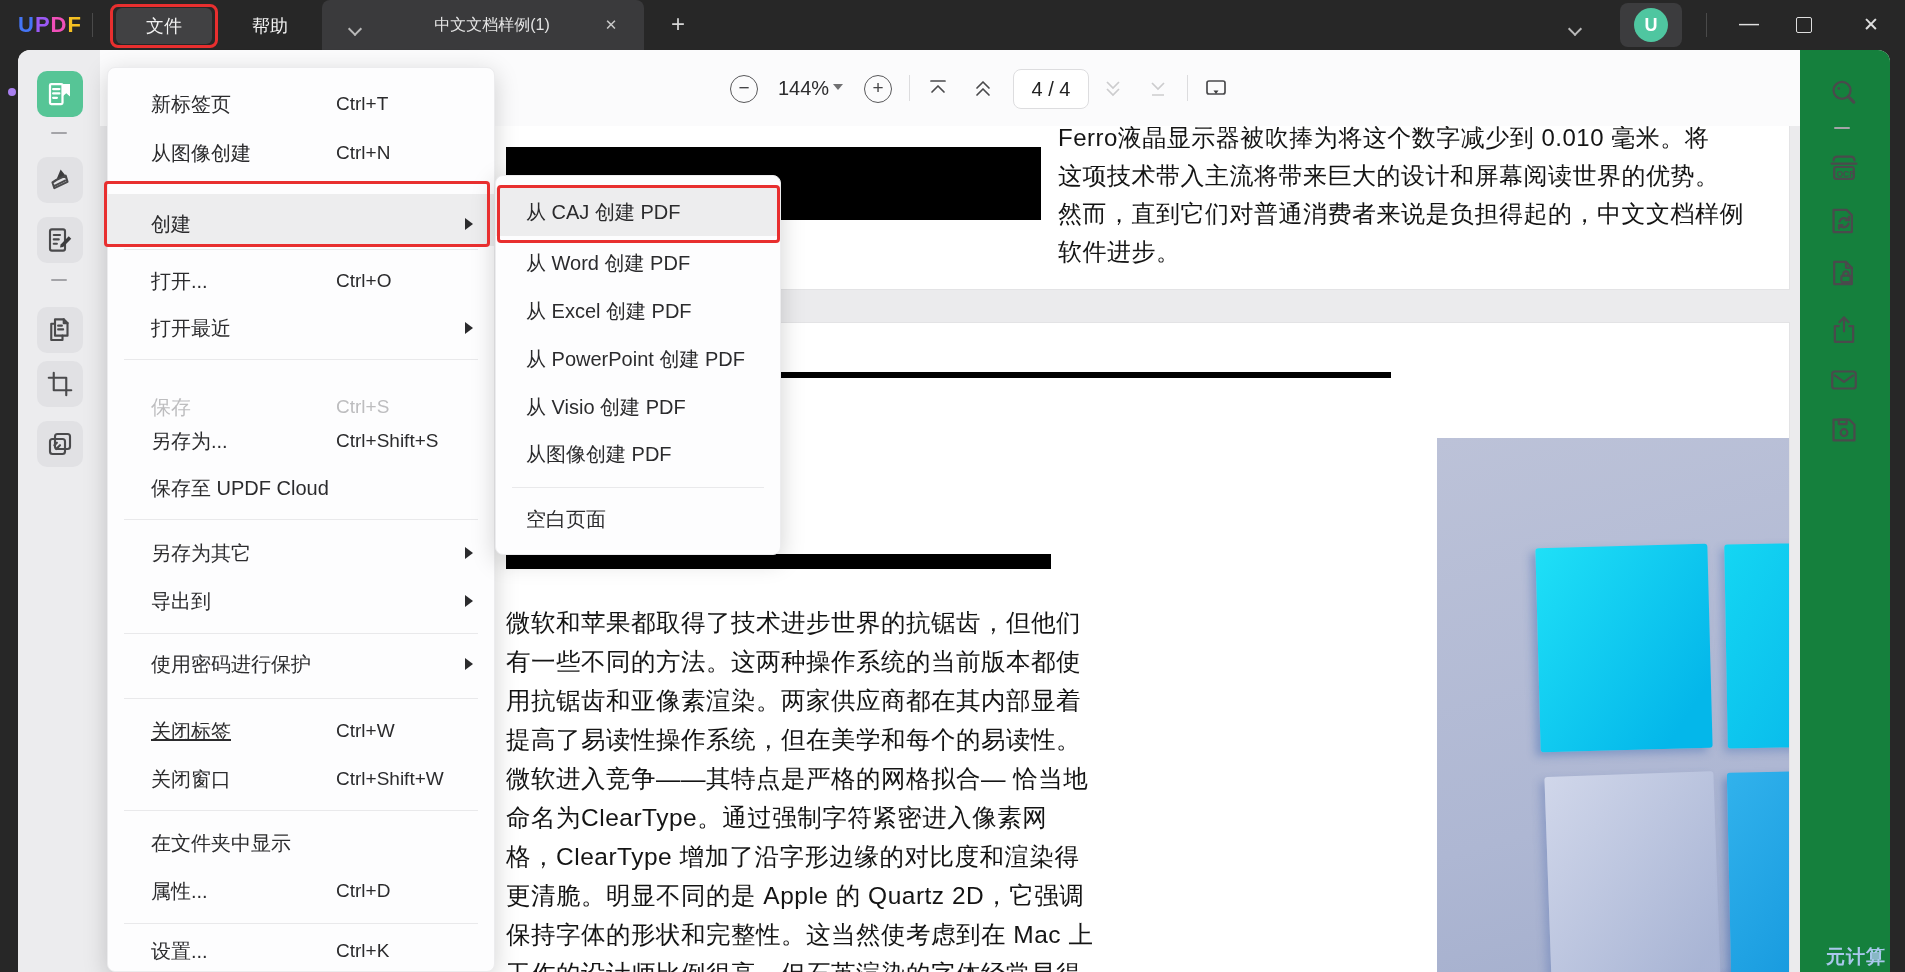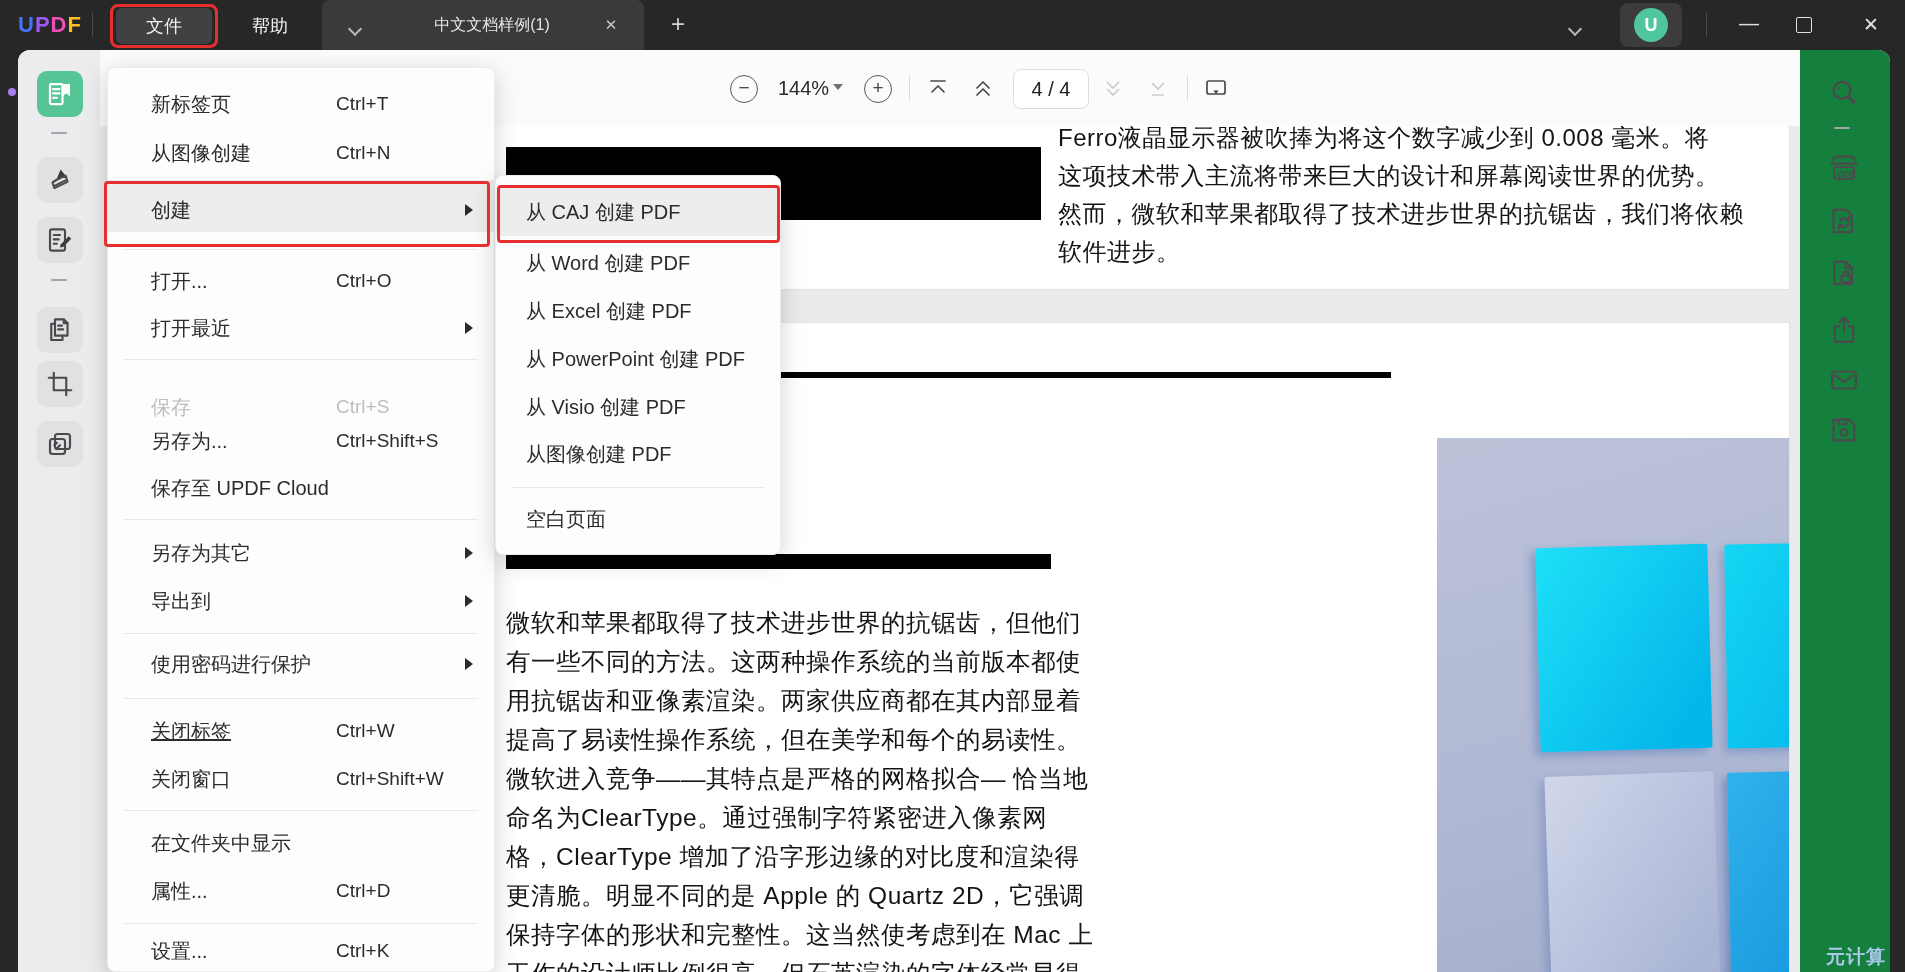--- a/index.html
+++ b/index.html
@@ -217,23 +217,23 @@
         <rect x="4" y="6" width="18" height="13" rx="2" class="ic-stroke"></rect>
         <path d="M13 19 L15.5 15.5 L10.5 15.5z" fill="#3c3c3e"></path>
       </svg>
     </div>
 
     <div id="canvas" class="abs">
       <div id="page3" class="page">
         <div class="blackbar" style="left:45px;top:60px;width:535px;height:73px;"></div>
       </div>
       <div id="p3-text" class="abs cn" style="line-height:38px;">
-          <div>Ferro液晶显示器被吹捧为将这个数字减少到 0.008 毫米。将</div>
+          <div>Ferro液晶显示器被吹捧为将这个数字减少到 0.010 毫米。将</div>
           <div>这项技术带入主流将带来巨大的设计和屏幕阅读世界的优势。</div>
-          <div>然而，微软和苹果都取得了技术进步世界的抗锯齿，我们将依赖</div>
+          <div>然而，直到它们对普通消费者来说是负担得起的，中文文档样例</div>
           <div>软件进步。</div>
         </div>
 
       <div id="page4" class="page">
         <div class="blackbar" style="left:45px;top:49px;width:885px;height:6px;"></div>
         <div class="blackbar" style="left:45px;top:231px;width:545px;height:15px;"></div>
         <div id="p4-text" class="abs cn" style="left:45px;top:280px;line-height:39px;font-size:24.5px;">
             <div>微软和苹果都取得了技术进步世界的抗锯齿，但他们</div>
             <div>有一些不同的方法。这两种操作系统的当前版本都使</div>
             <div>用抗锯齿和亚像素渲染。两家供应商都在其内部显着</div>
@@ -300,21 +300,21 @@
 
   <div id="file-menu" class="abs menu-panel">
       <div class="menu-row" style="top: 12px; height: 48px;">
         <span class="lbl" style="line-height: 48px;">新标签页</span>
         <span class="sc" style="line-height: 48px;">Ctrl+T</span>
       </div>
       <div class="menu-row" style="top: 61px; height: 48px;">
         <span class="lbl" style="line-height: 48px;">从图像创建</span>
         <span class="sc" style="line-height: 48px;">Ctrl+N</span>
       </div>
-      <div class="menu-row hl" style="top: 112px; height: 52px;">
+      <div class="menu-row hl" style="top: 126px; height: 52px;">
         <span class="lbl" style="line-height: 60px;">创建</span>
         <span class="menu-arrow" style="top: 24px;"></span>
       </div>
       <div class="menu-sep" style="top: 181px;"></div>
       <div class="menu-row" style="top: 189px; height: 48px;">
         <span class="lbl" style="line-height: 48px;">打开...</span>
         <span class="sc" style="line-height: 48px;">Ctrl+O</span>
       </div>
       <div class="menu-row" style="top: 236px; height: 48px;">
         <span class="lbl" style="line-height: 48px;">打开最近</span>

